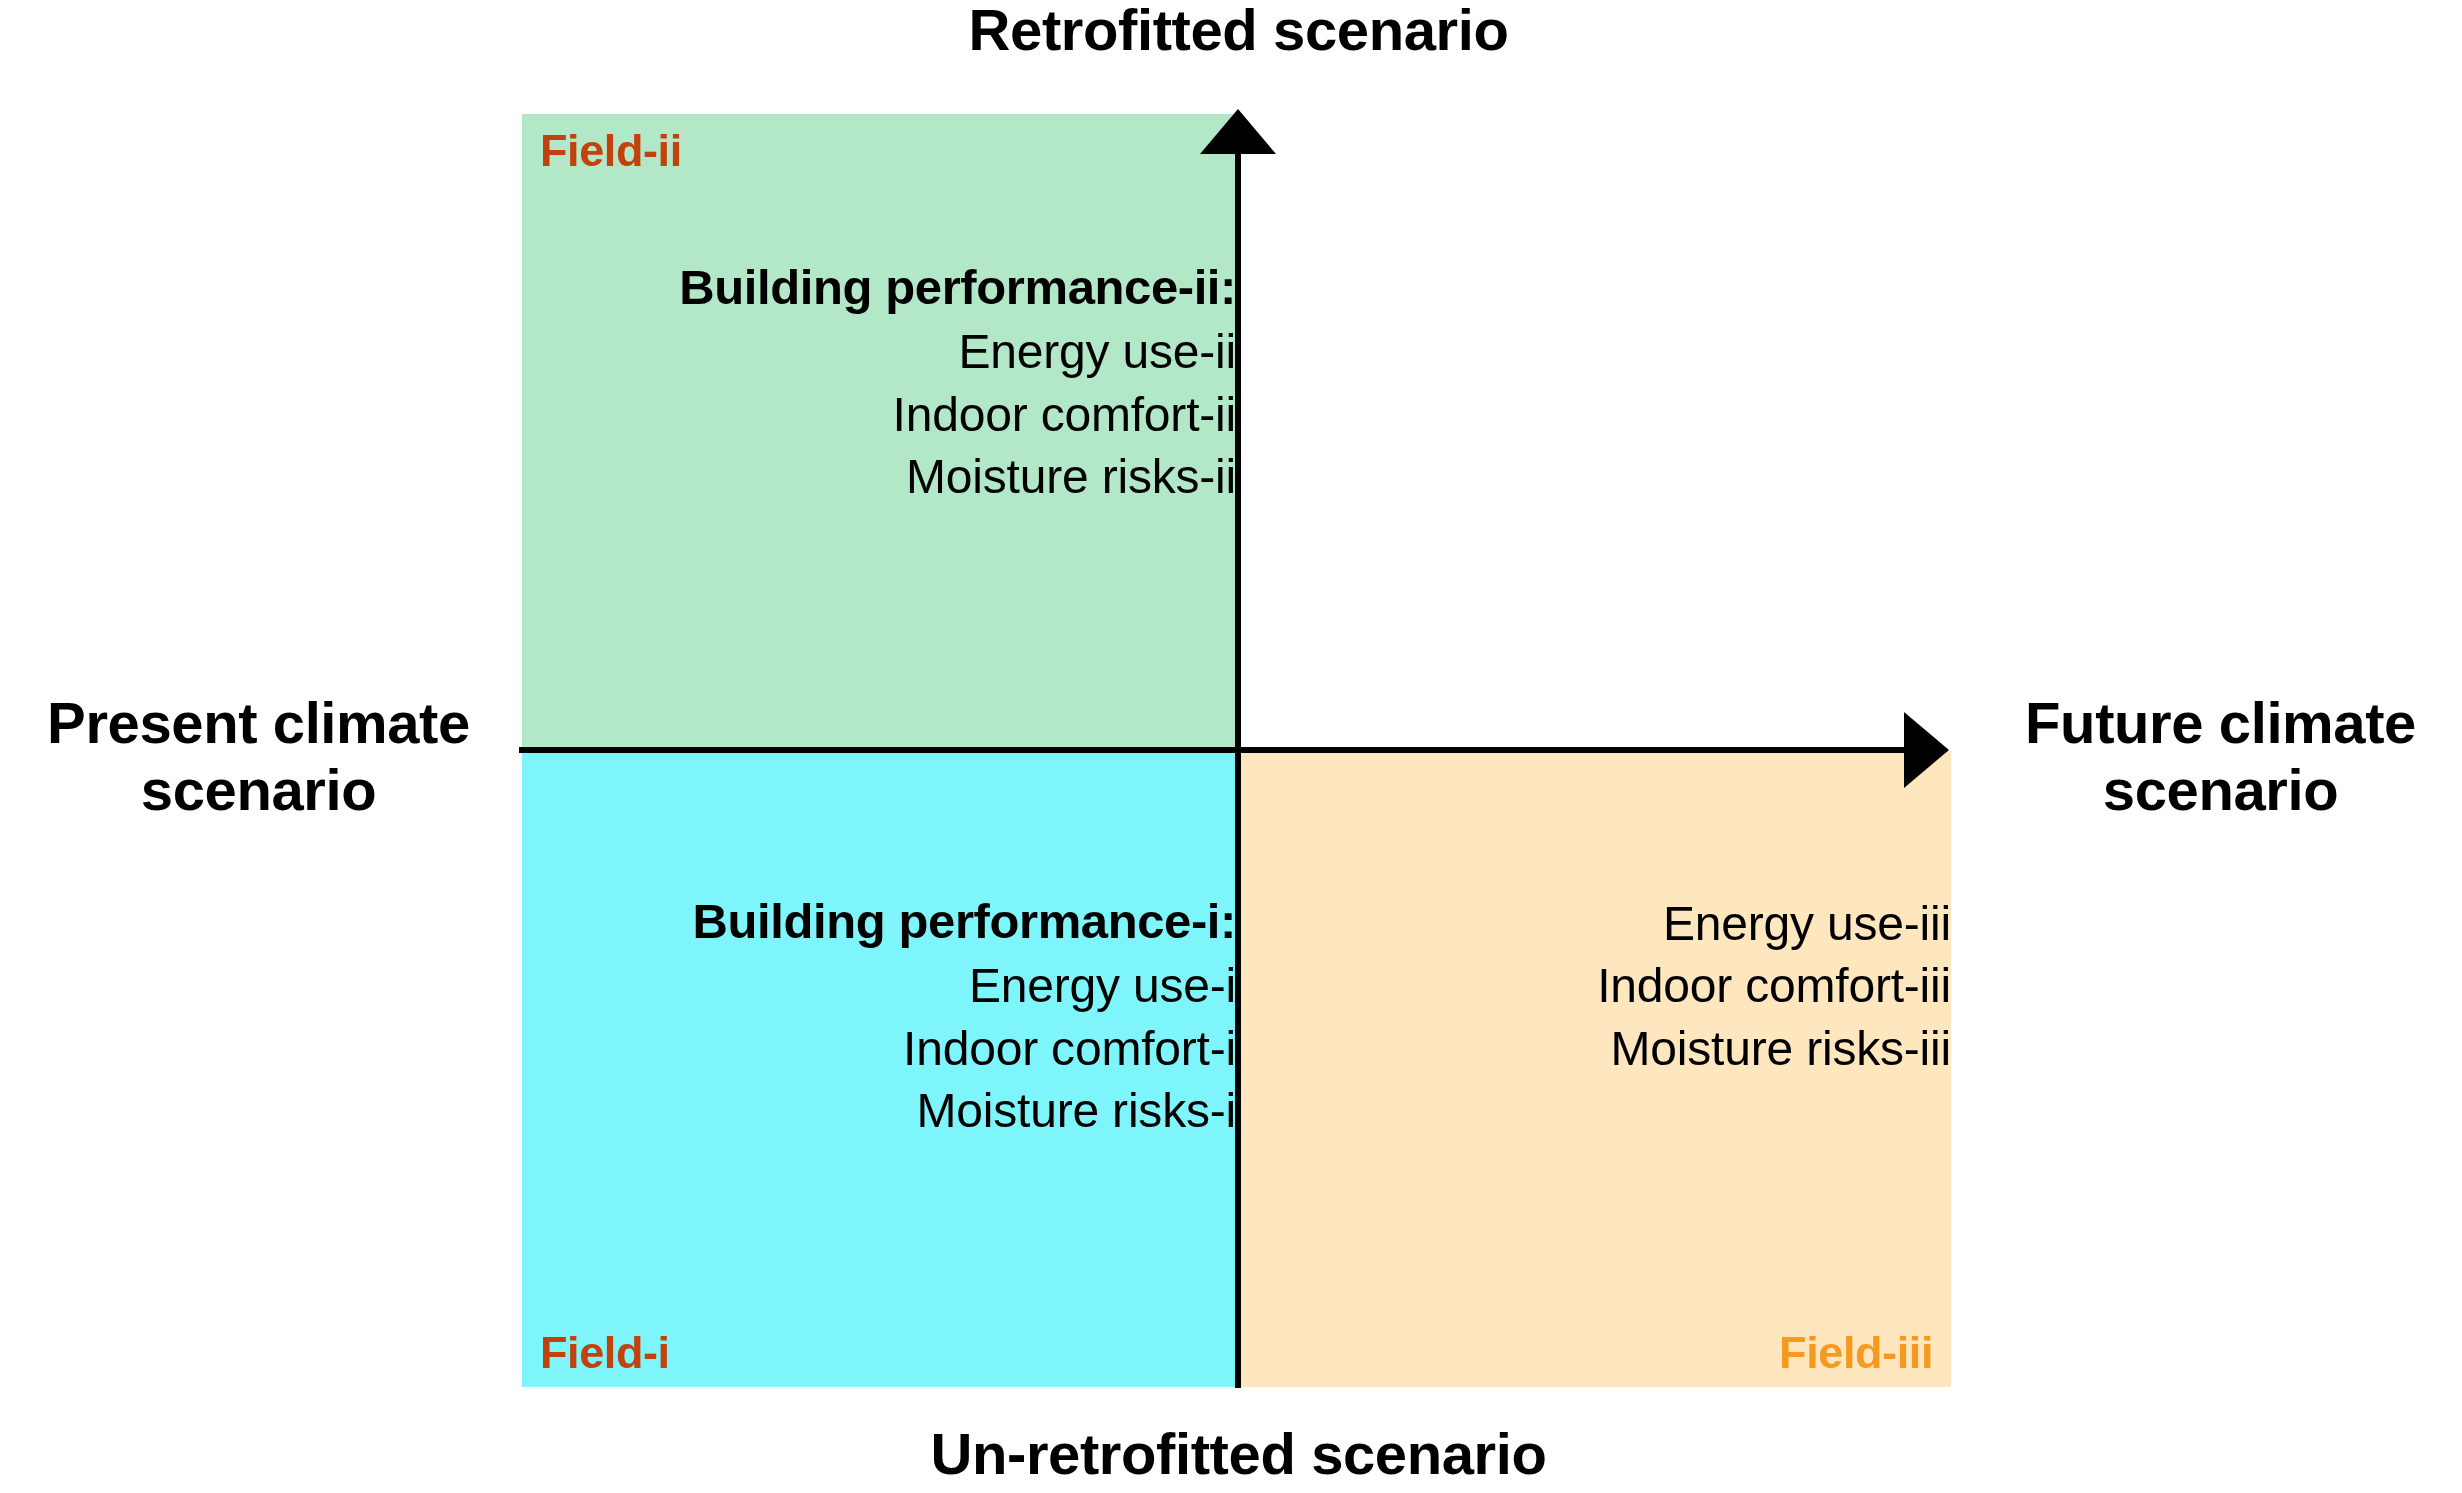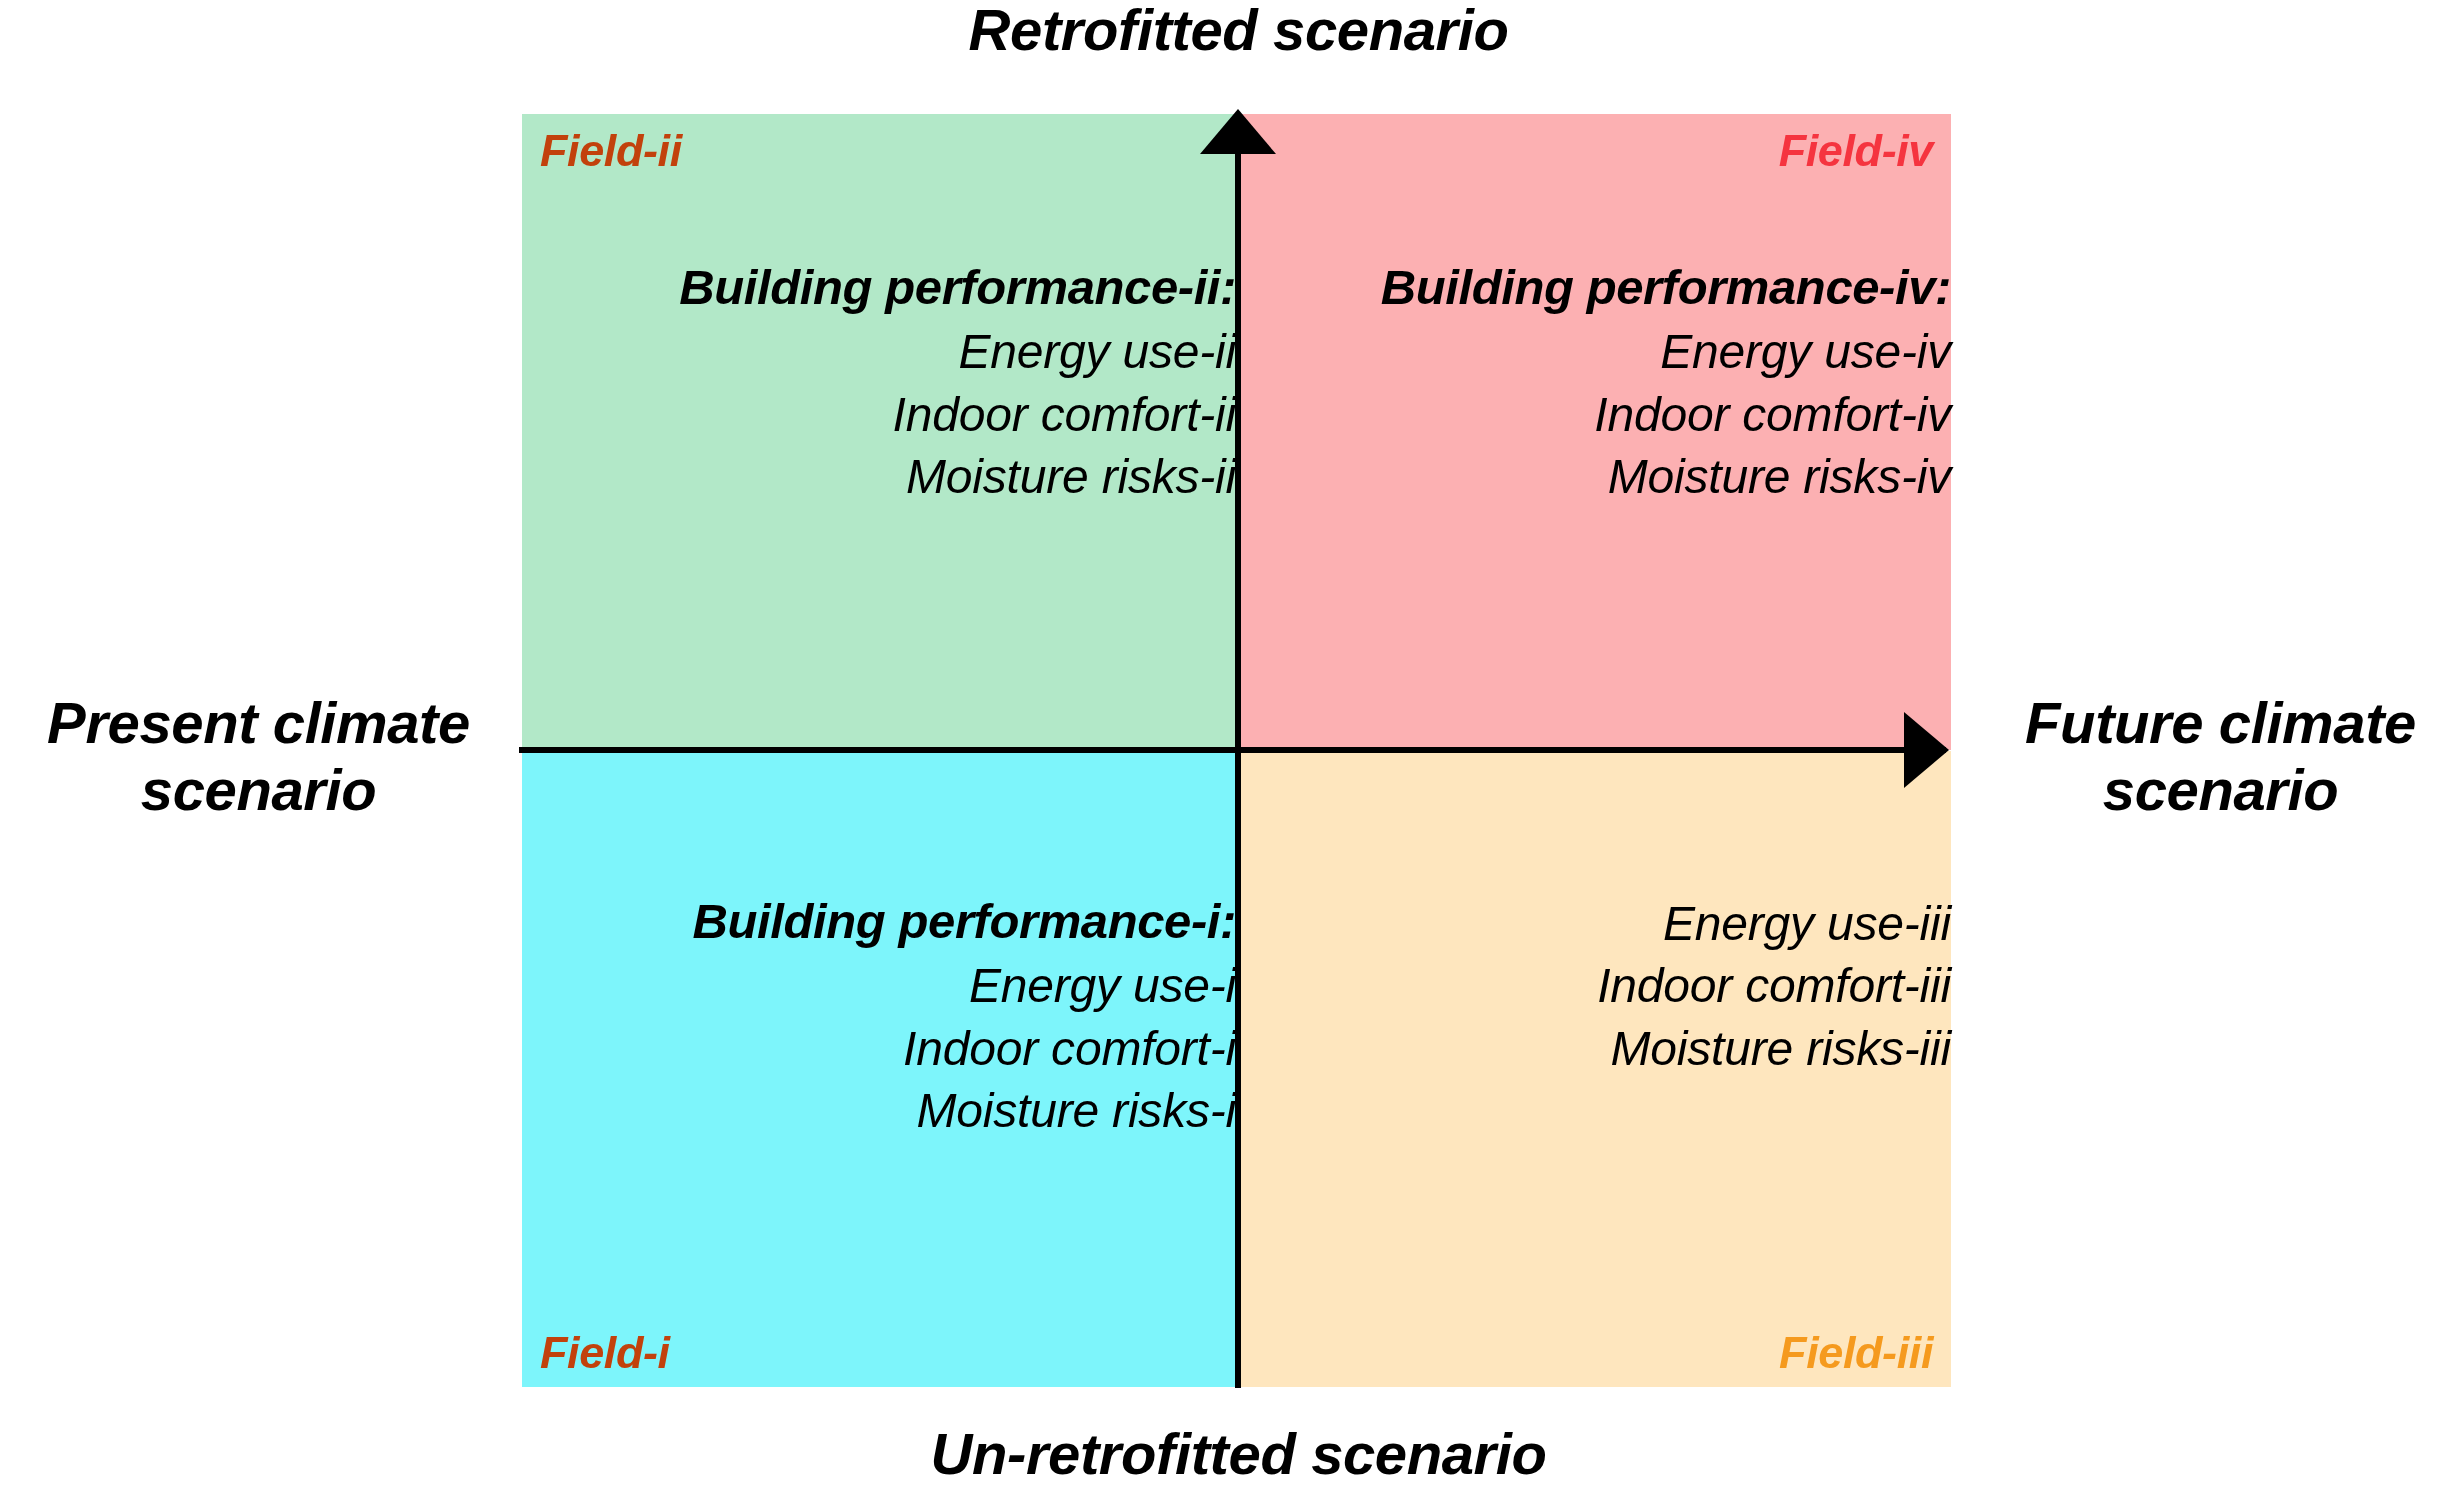--- a/index.html
+++ b/index.html
@@ -14,21 +14,20 @@
     overflow: hidden;
     position: relative;
   }
 
   #stage {
     position: absolute;
     left: 0; top: 0;
     width: 2462px;
     height: 1306px;
     background: #ffffff;
-    font-style: italic;
   }
 
   
   .axis-label {
     position: absolute;
     font-weight: bold;
     color: #000000;
     font-size: 58px;
     line-height: 1.16;
     text-align: center;
@@ -169,29 +168,20 @@
     <div class="quadrant" id="quad-ii">
       <div class="field-tag ft-tl" style="color:#c2410c;">Field-ii</div>
       <div class="quad-body upper">
         <div class="quad-title">Building performance-ii:</div>
         <div class="quad-line">Energy use-ii</div>
         <div class="quad-line">Indoor comfort-ii</div>
         <div class="quad-line">Moisture risks-ii</div>
       </div>
     </div>
 
-    <div class="quadrant" id="quad-iv">
-      <div class="field-tag ft-tr" style="color:#f5343f;">Field-iv</div>
-      <div class="quad-body upper">
-        <div class="quad-title">Building performance-iv:</div>
-        <div class="quad-line">Energy use-iv</div>
-        <div class="quad-line">Indoor comfort-iv</div>
-        <div class="quad-line">Moisture risks-iv</div>
-      </div>
-    </div>
 
     <div class="quadrant" id="quad-i">
       <div class="field-tag ft-bl" style="color:#c2410c;">Field-i</div>
       <div class="quad-body lower">
         <div class="quad-title">Building performance-i:</div>
         <div class="quad-line">Energy use-i</div>
         <div class="quad-line">Indoor comfort-i</div>
         <div class="quad-line">Moisture risks-i</div>
       </div>
     </div>

